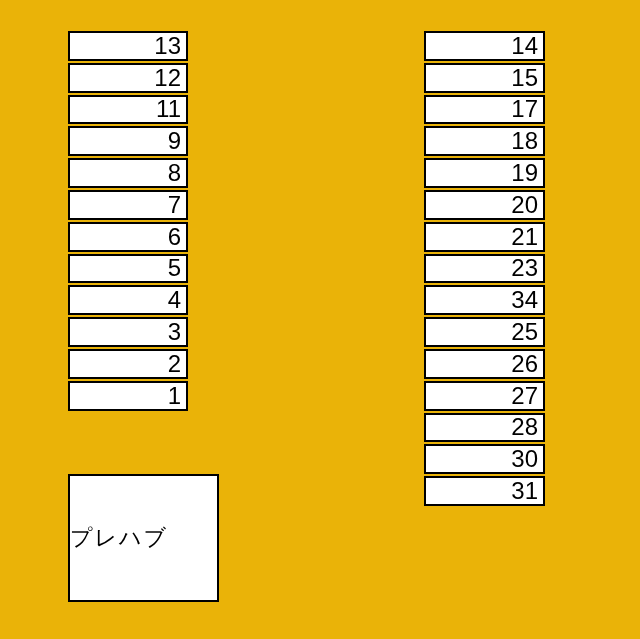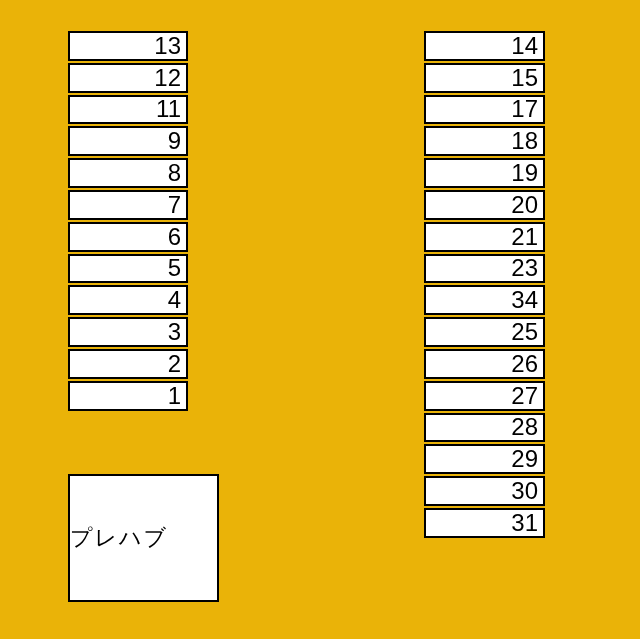--- a/index.html
+++ b/index.html
@@ -89,21 +89,20 @@
     <div class="cell">18</div>
     <div class="cell">19</div>
     <div class="cell">20</div>
     <div class="cell">21</div>
     <div class="cell">23</div>
     <div class="cell">34</div>
     <div class="cell">25</div>
     <div class="cell">26</div>
     <div class="cell">27</div>
     <div class="cell">28</div>
-    <div class="cell">29</div>
     <div class="cell">30</div>
     <div class="cell">31</div>
   </div>
 
   <div class="prefab">
     <span>プレハブ</span>
   </div>
 
 </div>
 

